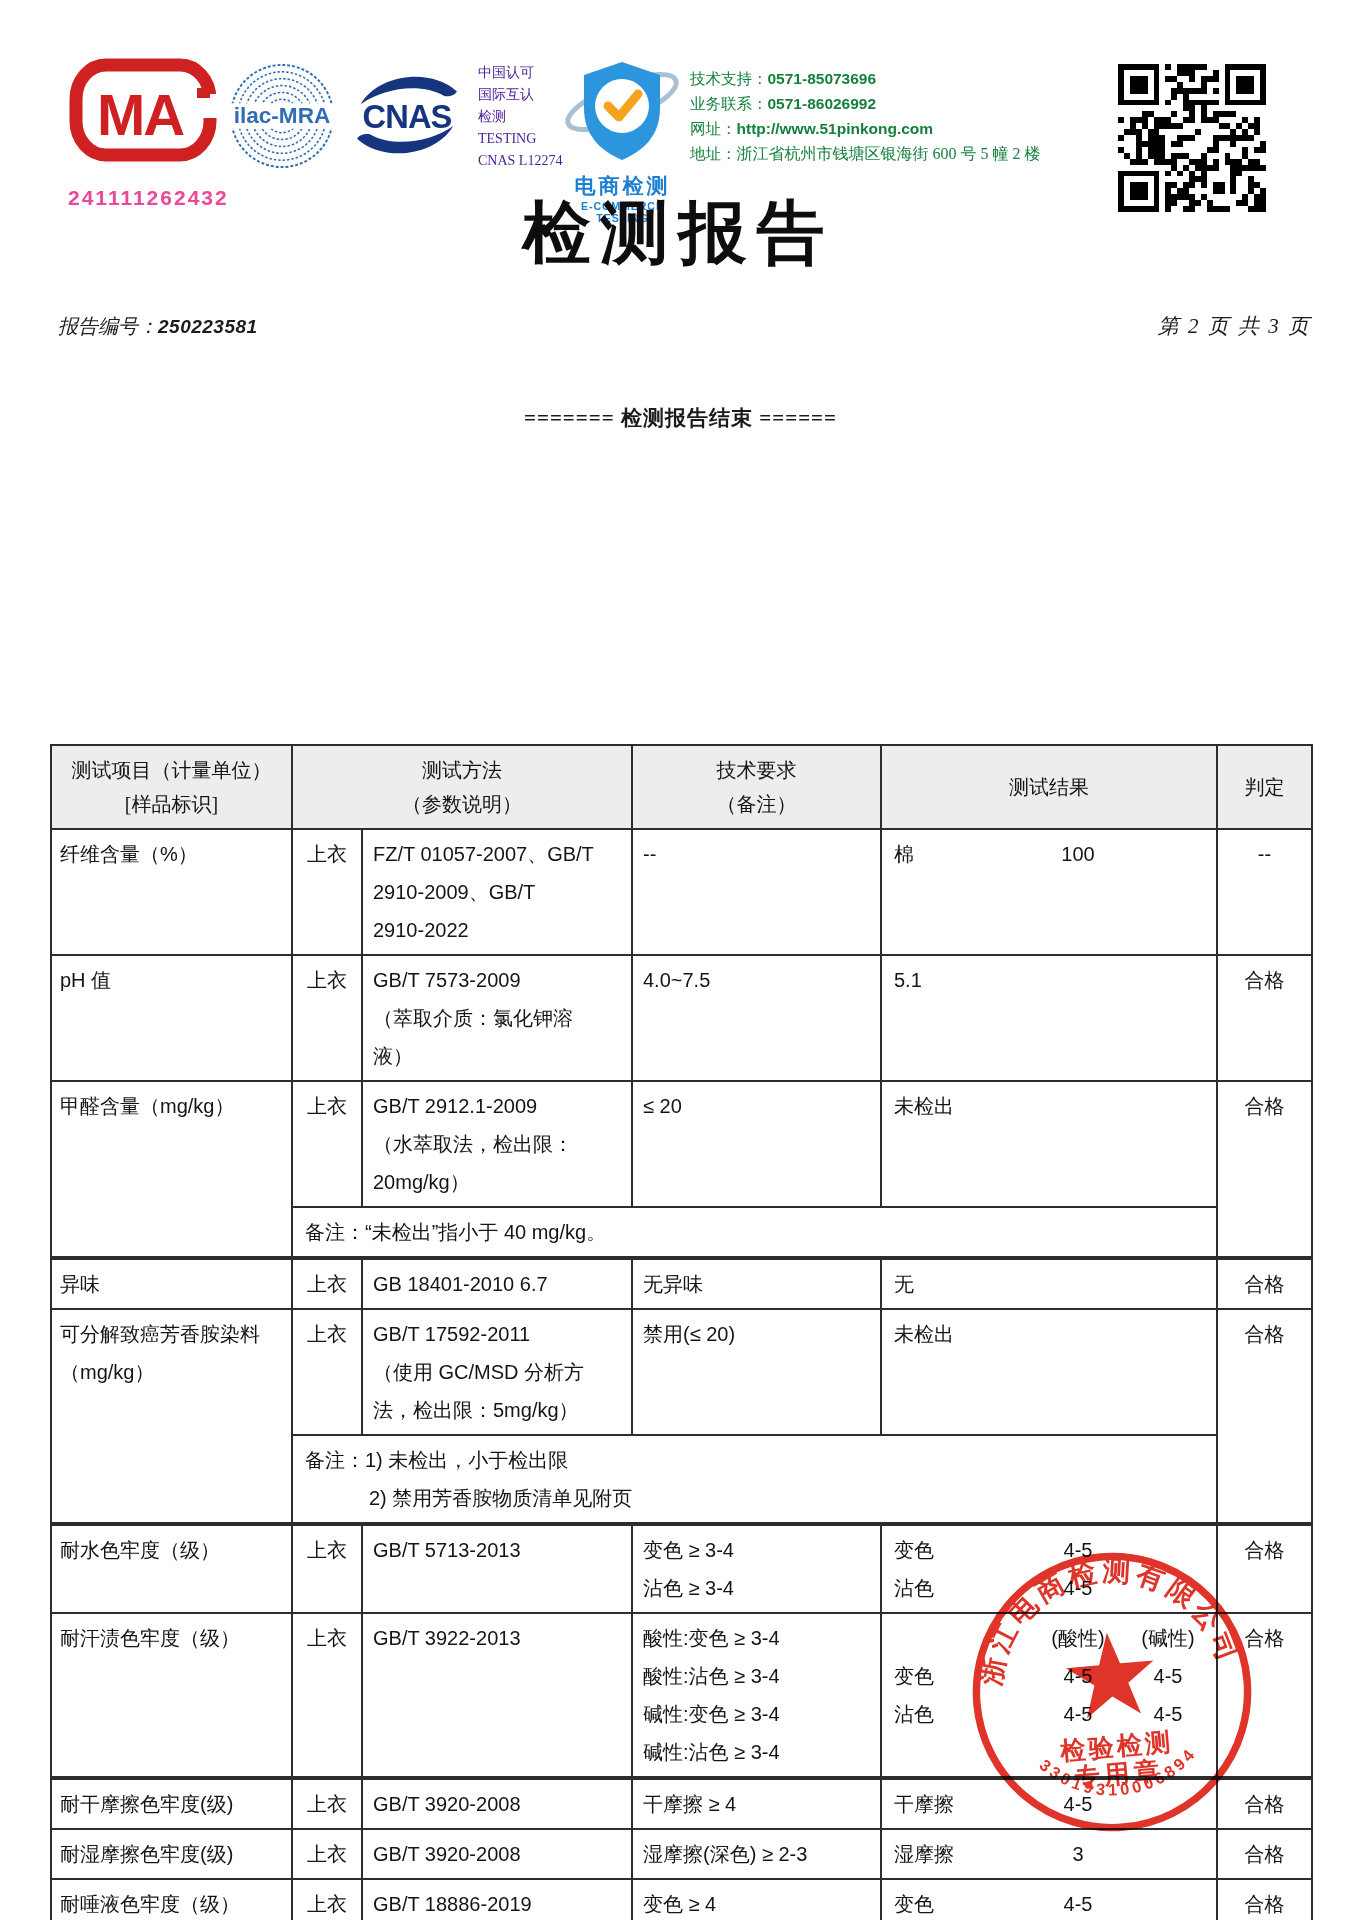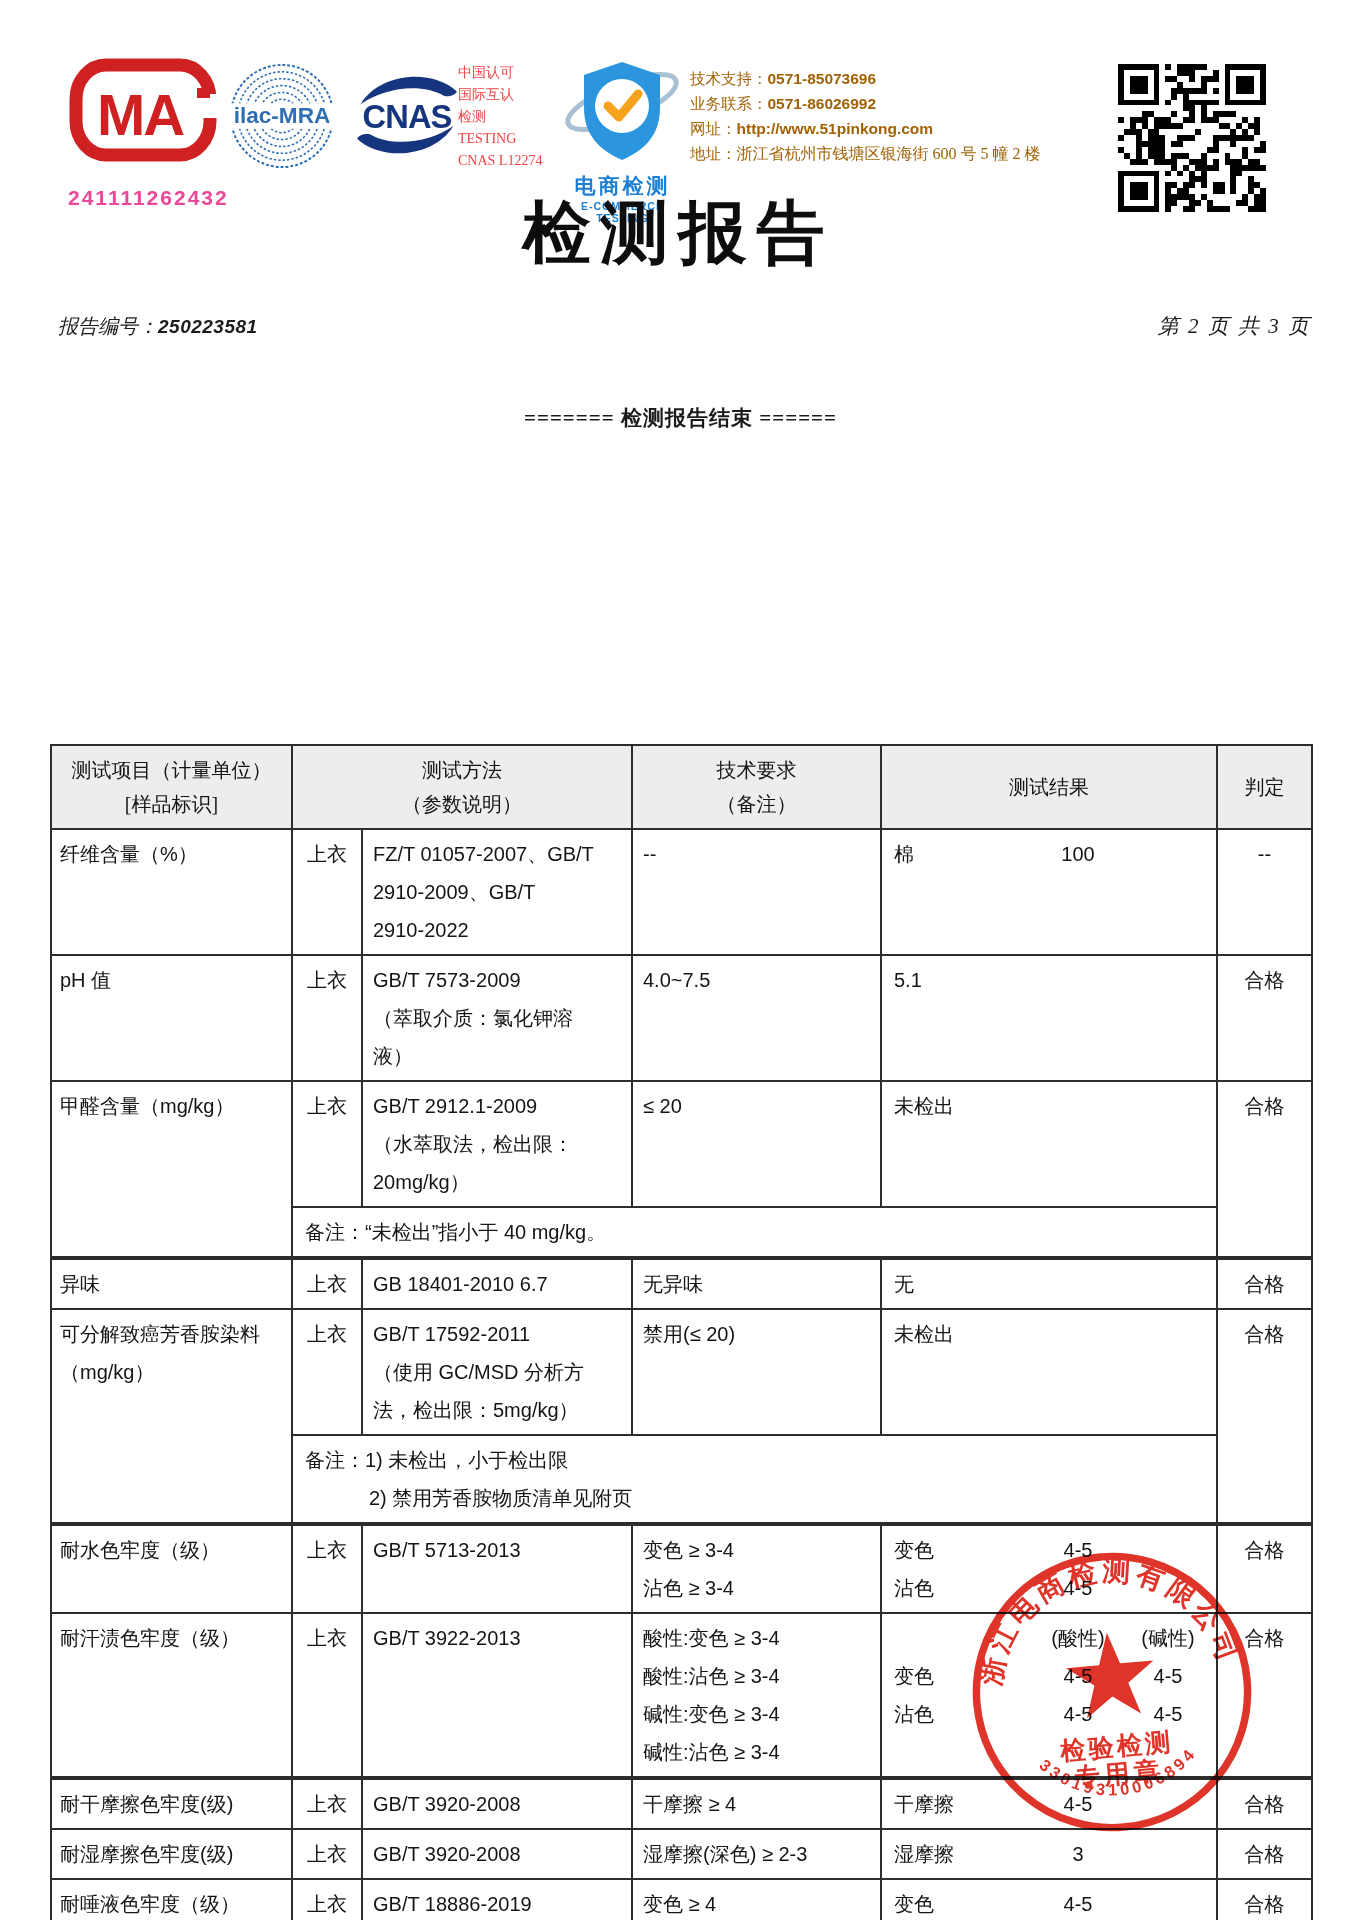--- a/index.html
+++ b/index.html
@@ -5,26 +5,26 @@
   html,body{margin:0;padding:0;background:#fff;}
   body{width:1357px;height:1920px;position:relative;font-family:"Liberation Sans",sans-serif;color:#1b1b1b;overflow:hidden;}
   .page{position:absolute;inset:0;background:#ffffff;}
 
   
   .logos{position:absolute;top:0;left:0;width:100%;height:300px;}
   .cma{position:absolute;left:68px;top:58px;width:150px;text-align:center;}
   .cma-number{color:#ec4899;font-size:21px;letter-spacing:2px;font-weight:bold;margin-top:20px;white-space:nowrap;}
   .ilac{position:absolute;left:228px;top:62px;width:108px;}
   .cnas{position:absolute;left:348px;top:64px;width:118px;}
-  .cnas-text{position:absolute;left:458px;top:62px;width:110px;font-family:"Liberation Serif",serif;font-size:14px;line-height:22px;color:#ef4444;}
+  .cnas-text{position:absolute;left:478px;top:62px;width:110px;font-family:"Liberation Serif",serif;font-size:14px;line-height:22px;color:#4c1d95;}
   .shield{position:absolute;left:560px;top:50px;width:125px;text-align:center;}
   .shield-name{color:#1b7fd4;font-weight:bold;font-size:21px;letter-spacing:3px;margin-top:-2px;}
   .shield-sub{color:#1b7fd4;font-size:10.5px;letter-spacing:1px;font-weight:bold;}
   .contact{position:absolute;left:690px;top:66px;width:420px;}
-  .contact-row{display:flex;font-size:15.5px;line-height:25px;color:#a16207;}
+  .contact-row{display:flex;font-size:15.5px;line-height:25px;color:#15803d;}
   .contact-row .lab{white-space:nowrap;}
   .contact-row .val{font-weight:bold;}
   .contact-row .val.plain{font-weight:normal;font-family:"Liberation Serif",serif;font-size:16px;}
   .qr{position:absolute;left:1118px;top:64px;width:148px;height:148px;}
 
   
   .title{position:absolute;top:188px;left:0;width:1357px;text-align:center;
          font-family:"Liberation Serif",serif;font-weight:900;font-size:68px;letter-spacing:10px;color:#0d0d0d;}
   .report-line{position:absolute;top:312px;left:58px;right:46px;display:flex;justify-content:space-between;align-items:baseline;font-style:italic;}
   .report-no{font-family:"Liberation Serif",serif;font-size:20px;}

